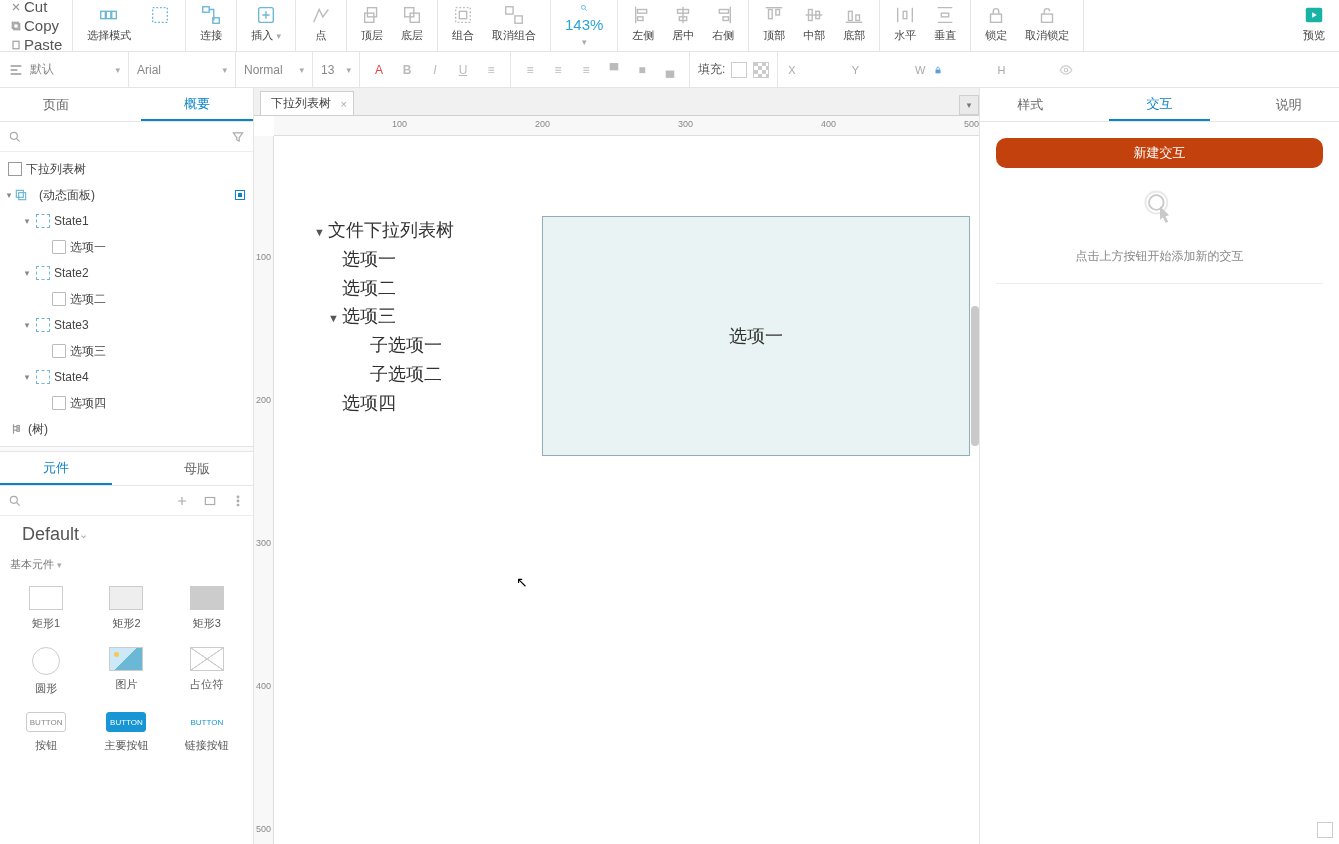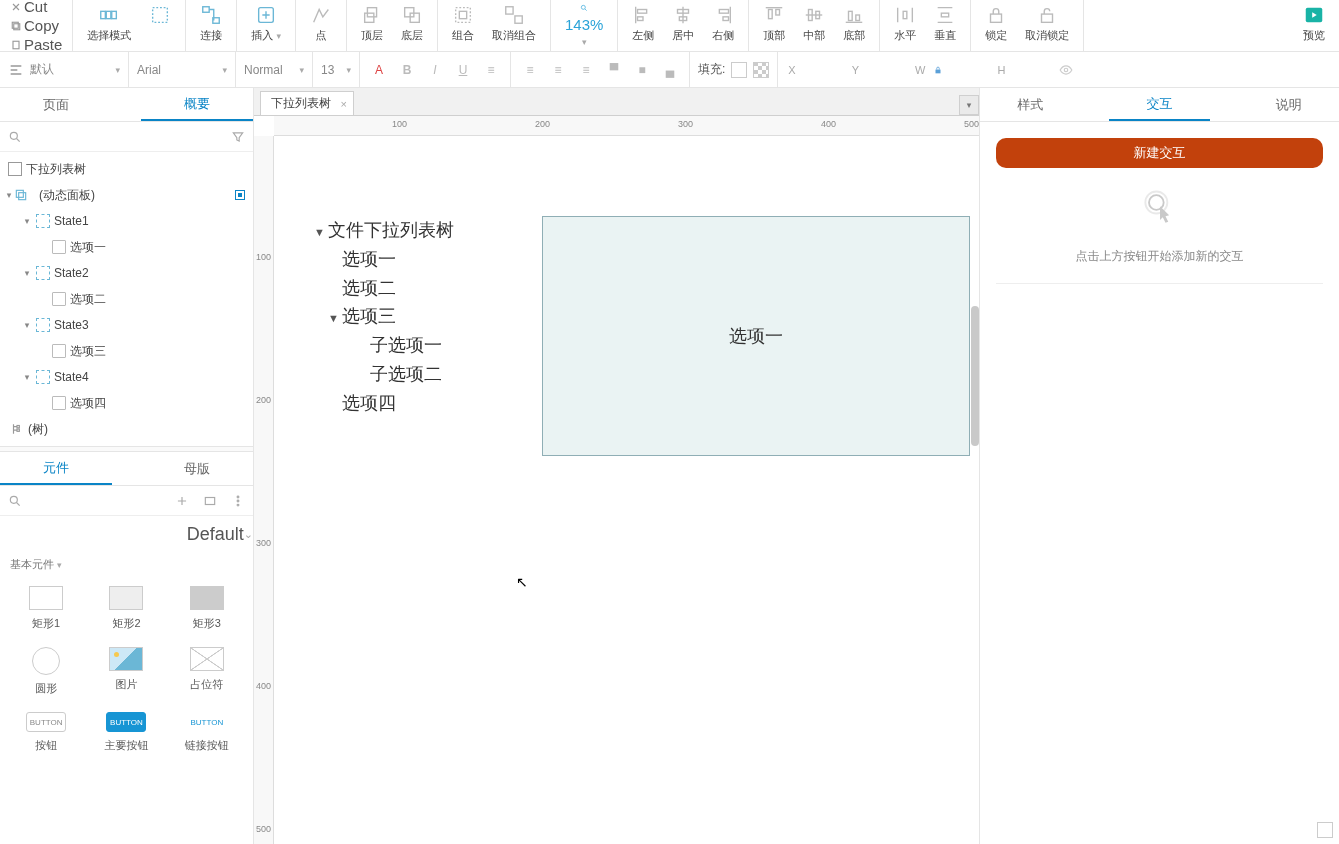--- a/index.html
+++ b/index.html
@@ -48,21 +48,21 @@
 .ol-icon { width: 14px; height: 14px; margin: 0 4px; border: 1px dashed #6bb7d6; }
 .ol-icon.solid { border: 1px solid #bbb; border-radius: 1px; }
 .ol-icon.page { border: 1px solid #999; }
 .ol-txt { flex: 1; white-space: nowrap; overflow: hidden; }
 .ol-badge { width: 10px; height: 10px; border: 1px solid #0a84c6; display: flex; align-items: center; justify-content: center; }
 .ol-badge::after { content: ""; width: 4px; height: 4px; background: #0a84c6; }
 .left .divider { height: 6px; border-top: 1px solid #e5e5e5; border-bottom: 1px solid #e5e5e5; background: #fafafa; }
 .lib-tabs { display: flex; height: 34px; border-bottom: 1px solid #e5e5e5; }
 .lib-tools { display: flex; align-items: center; height: 30px; padding: 0 8px; border-bottom: 1px solid #eee; gap: 14px; }
 .lib-tools svg { width: 14px; height: 14px; stroke: #aaa; fill: none; stroke-width: 2; }
-.lib-name { padding: 8px 0; font-size: 18px; color: #555; display: flex; align-items: center; justify-content: flex-end; }
+.lib-name { padding: 8px 22px; font-size: 18px; color: #555; display: flex; align-items: center; justify-content: flex-start; }
 .lib-sec { padding: 4px 10px; font-size: 11px; color: #777; }
 .lib-grid { display: grid; grid-template-columns: repeat(3, 1fr); gap: 16px 8px; padding: 10px; }
 .lib-item { display: flex; flex-direction: column; align-items: center; gap: 6px; font-size: 11px; color: #555; }
 .wshape { width: 34px; height: 24px; border: 1px solid #ccc; background: #fff; }
 .wshape.fill1 { background: #eee; }
 .wshape.fill2 { background: #ccc; }
 .wshape.circle { border-radius: 50%; width: 28px; height: 28px; }
 .wshape.img { background: linear-gradient(135deg,#cde8f6 50%,#6bb7d6 50%); position: relative; }
 .wshape.img::after { content:""; position:absolute; top:4px; left:4px; width:5px; height:5px; background:#f6c94f; border-radius:50%; }
 .wshape.ph { position: relative; }

